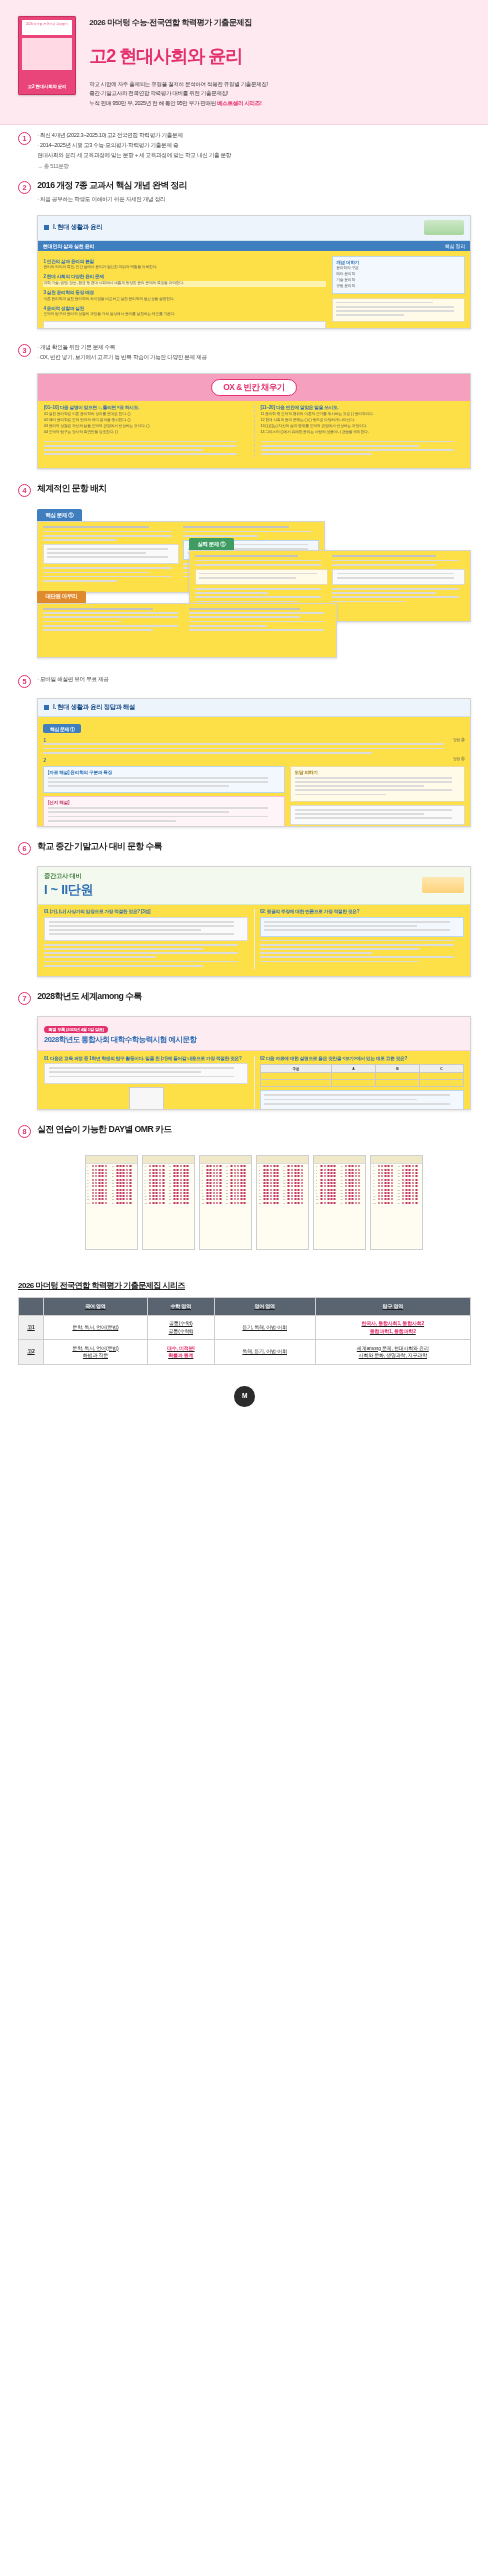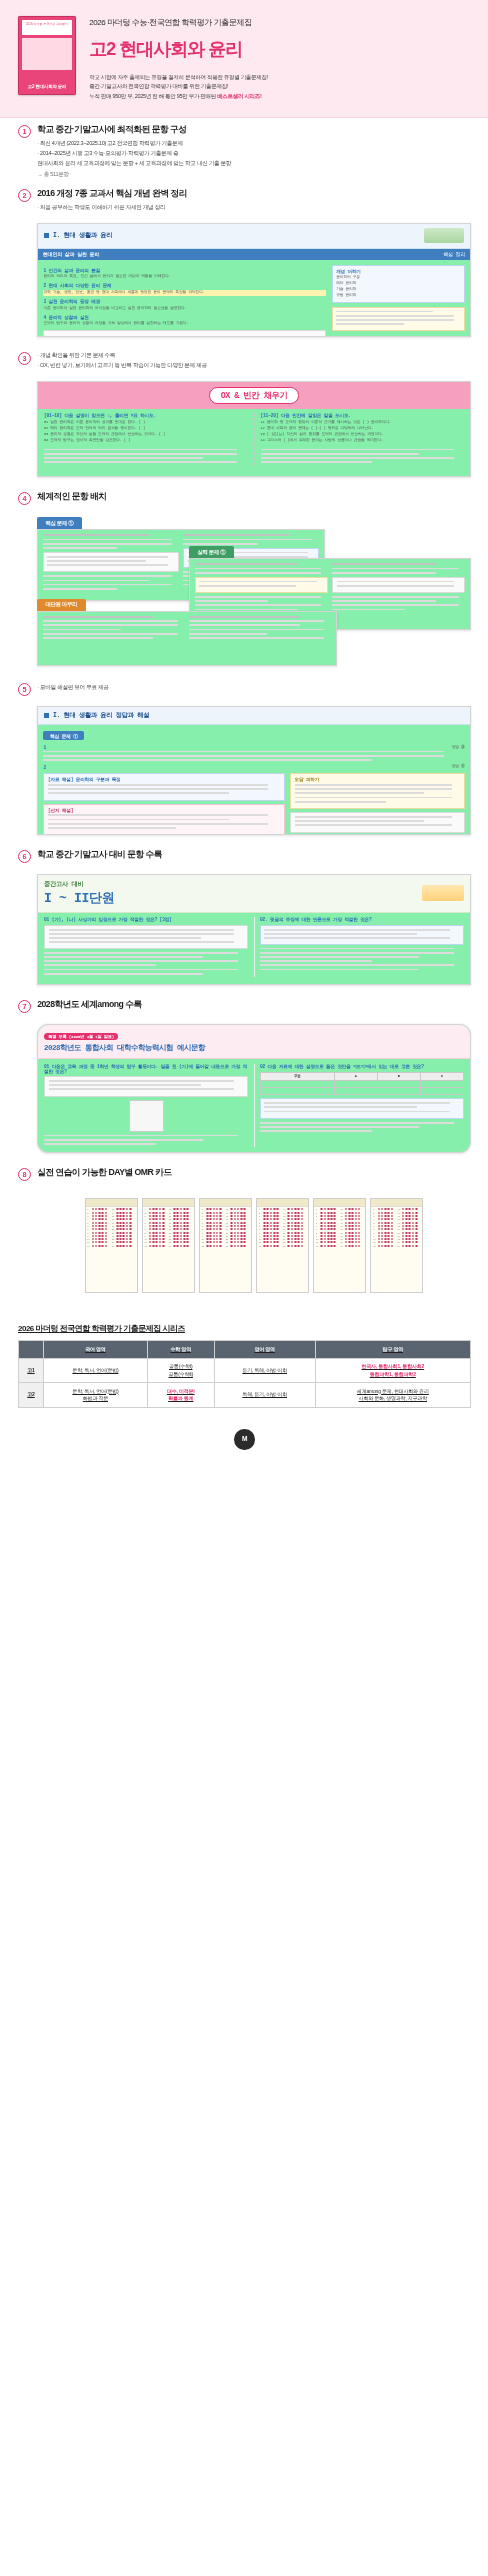--- a/index.html
+++ b/index.html
@@ -56,24 +56,24 @@
     bottom: 4.8px; left: 0; right: 0;
     color: #ffffff;
     font-size: 4.5px;
     font-weight: bold;
     text-align: center;
     letter-spacing: -0.2px;
   }
   .hero-text { padding-top: 1.2px; }
   .hero-line1 {
     font-size: 8px;
-    font-weight: normal;
+    font-weight: bold;
     color: #2b2b2b;
     letter-spacing: -0.4px;
-    margin-bottom: 9px;
+    margin-bottom: 16px;
   }
   .hero-line2 {
     font-size: 18px;
     font-weight: bold;
     color: #e4306d;
     letter-spacing: -1px;
     margin-bottom: 12px;
   }
   .hero-desc { font-size: 5.5px; color: #3a3a3a; line-height: 1.75; letter-spacing: -0.3px; }
   .hero-desc .em { color: #e4306d; font-weight: bold; }
@@ -122,26 +122,25 @@
     letter-spacing: -0.5px;
     margin-bottom: 3px;
   }
   .feat-sub { font-size: 5.6px; color: #444; line-height: 1.7; letter-spacing: -0.3px; }
   .feat-sub div { margin-bottom: 0.6px; }
   .feat-sub .ar { color: #777; }
 
   
   .shot-wrap { padding: 7.2px 18px 8.4px 37px; }
   .shot {
-    background: #86efac;
+    background: #fde047;
     border: 0.6px solid #d4d4d4;
     box-shadow: 0 0.6px 2.4px rgba(0,0,0,.12);
     position: relative;
     overflow: hidden;
-    font-family: Liberation Mono, monospace;
   }
   .shot-stack { position: relative; }
   .ln { height: 1.8px; background: #dcdcdc; border-radius: 0.6px; margin-bottom: 2.4px; }
   .ln.s { width: 55%; }
   .ln.m { width: 78%; }
   .ln.l { width: 95%; }
   .ln.dark { background: #c3c3c3; }
 
   .col2 { display: flex; gap: 4.8px; }
   .col2 > div { flex: 1 1 50%; }
@@ -286,21 +285,20 @@
         </div>
       </div>
     </div>
   </div>
 
 
   <div class="feat">
     <div class="feat-head">
       <div class="num">1</div>
       <div class="feat-titles">
-        <div class="feat-title">학교 중간·기말고사에 최적화된 문항 구성</div>
         <div class="feat-sub">
           <div>· <span>최신 4개년 (2022.3~2025.10) 고2 전국연합 학력평가 기출문제</span></div>
           <div>· <span>2014~2025년 시행 고3 수능·모의평가·학력평가 기출문제 중</span></div>
           <div><span>현대사회와 윤리 세 교육과정에 맞는 문항 + 세 교육과정에 맞는 학교 내신 기출 문항</span></div>
           <div class="ar">→ 총 511문항</div>
         </div>
       </div>
     </div>
   </div>
 
@@ -633,21 +631,21 @@
 
   <div class="feat">
     <div class="feat-head">
       <div class="num">7</div>
       <div class="feat-titles">
         <div class="feat-title">2028학년도 세계among 수록</div>
       </div>
     </div>
   </div>
   <div class="shot-wrap">
-    <div class="shot" style="height:129px;border-radius:11px;">
+    <div class="shot" style="height:94px;">
       <div style="background:#fdecf2;padding:4.8px 6px;border-bottom:0.6px solid #f4cddc;">
         <div style="display:inline-block;background:#e4306d;color:#fff;font-size:4.2px;font-weight:bold;padding:1.2px 4.2px;border-radius:4.8px;letter-spacing:-0.2px;">특별 부록 (2025년 4월 1일 발표)</div>
         <div style="font-size:7.5px;font-weight:bold;color:#2f6fb5;letter-spacing:-0.5px;margin-top:2.4px;">2028학년도 통합사회 대학수학능력시험 예시문항</div>
       </div>
       <div style="display:flex;gap:5.4px;padding:4.8px 6px;">
         <div style="flex:1;">
           <div class="mini-h" style="margin-top:0;">01 다음은 교육 과정 중 1학년 학생의 탐구 활동이다. 밑줄 친 (가)에 들어갈 내용으로 가장 적절한 것은?</div>
           <div class="box-note" style="margin:2.4px 0;">
               <div class="ln l"></div>
               <div class="ln m"></div>

